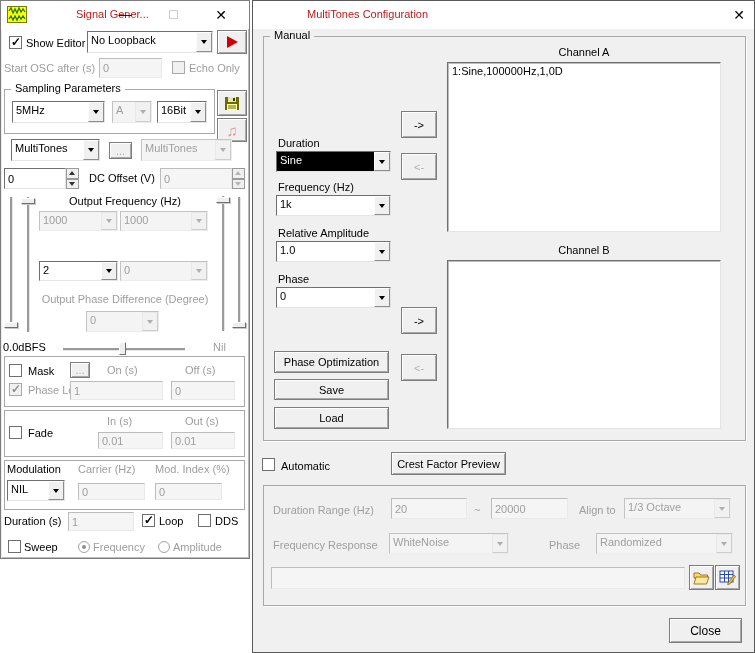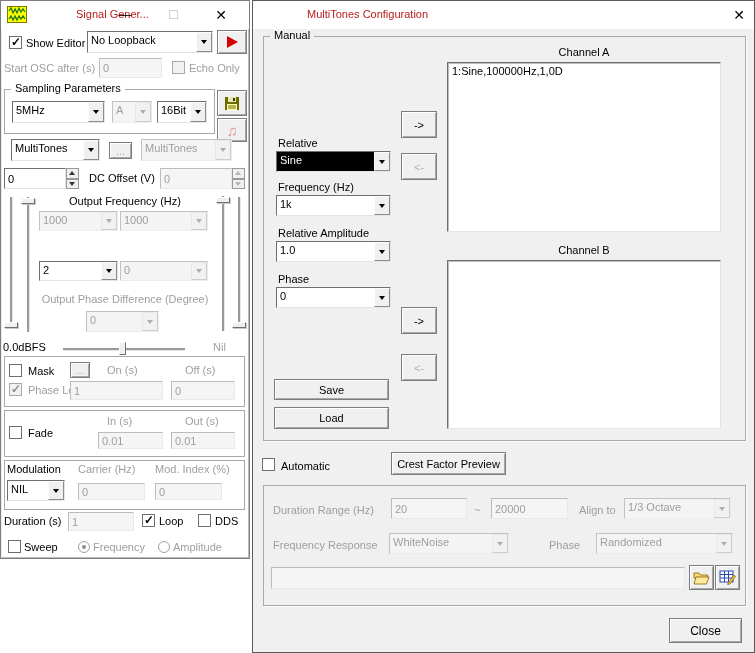--- a/index.html
+++ b/index.html
@@ -256,21 +256,21 @@
 
   <div class="grp" style="left:10px;top:35px;width:483px;height:405px">
     <span class="lg">Manual</span>
   </div>
 
   <div class="lb ctr" style="left:194px;top:45px;width:274px">Channel A</div>
   <div class="list" style="left:194px;top:61px;width:274px;height:170px">
     <div class="li">1:Sine,100000Hz,1,0D</div>
   </div>
 
-  <div class="lb" style="left:25px;top:136px">Relative</div>
+  <div class="lb" style="left:25px;top:136px">Duration</div>
   <div class="dd" style="left:23px;top:150px;width:115px;height:21px">
     <span class="t sel">Sine</span>
     <span class="ab">
         <span class="tri"></span>
       </span>
   </div>
   <div class="lb" style="left:25px;top:180px">Frequency (Hz)</div>
   <div class="dd" style="left:23px;top:194px;width:115px;height:21px">
     <span class="t">1k</span>
     <span class="ab">
@@ -288,20 +288,21 @@
   <div class="dd" style="left:23px;top:286px;width:115px;height:21px">
     <span class="t">0</span>
     <span class="ab">
         <span class="tri"></span>
       </span>
   </div>
 
   <div class="btn" style="left:148px;top:110px;width:36px;height:27px">-&gt;</div>
   <div class="btn dis" style="left:148px;top:152px;width:36px;height:27px">&lt;-</div>
 
+  <div class="btn" style="left:21px;top:350px;width:115px;height:22px">Phase Optimization</div>
   <div class="btn" style="left:21px;top:378px;width:115px;height:21px">Save</div>
   <div class="btn" style="left:21px;top:406px;width:115px;height:22px">Load</div>
 
   <div class="lb ctr" style="left:194px;top:243px;width:274px">Channel B</div>
   <div class="list" style="left:194px;top:259px;width:274px;height:169px"></div>
   <div class="btn" style="left:148px;top:306px;width:36px;height:27px">-&gt;</div>
   <div class="btn dis" style="left:148px;top:353px;width:36px;height:27px">&lt;-</div>
 
   <span class="cb" style="left:9px;top:457px"></span>
   <div class="lb" style="left:28px;top:459px">Automatic</div>

